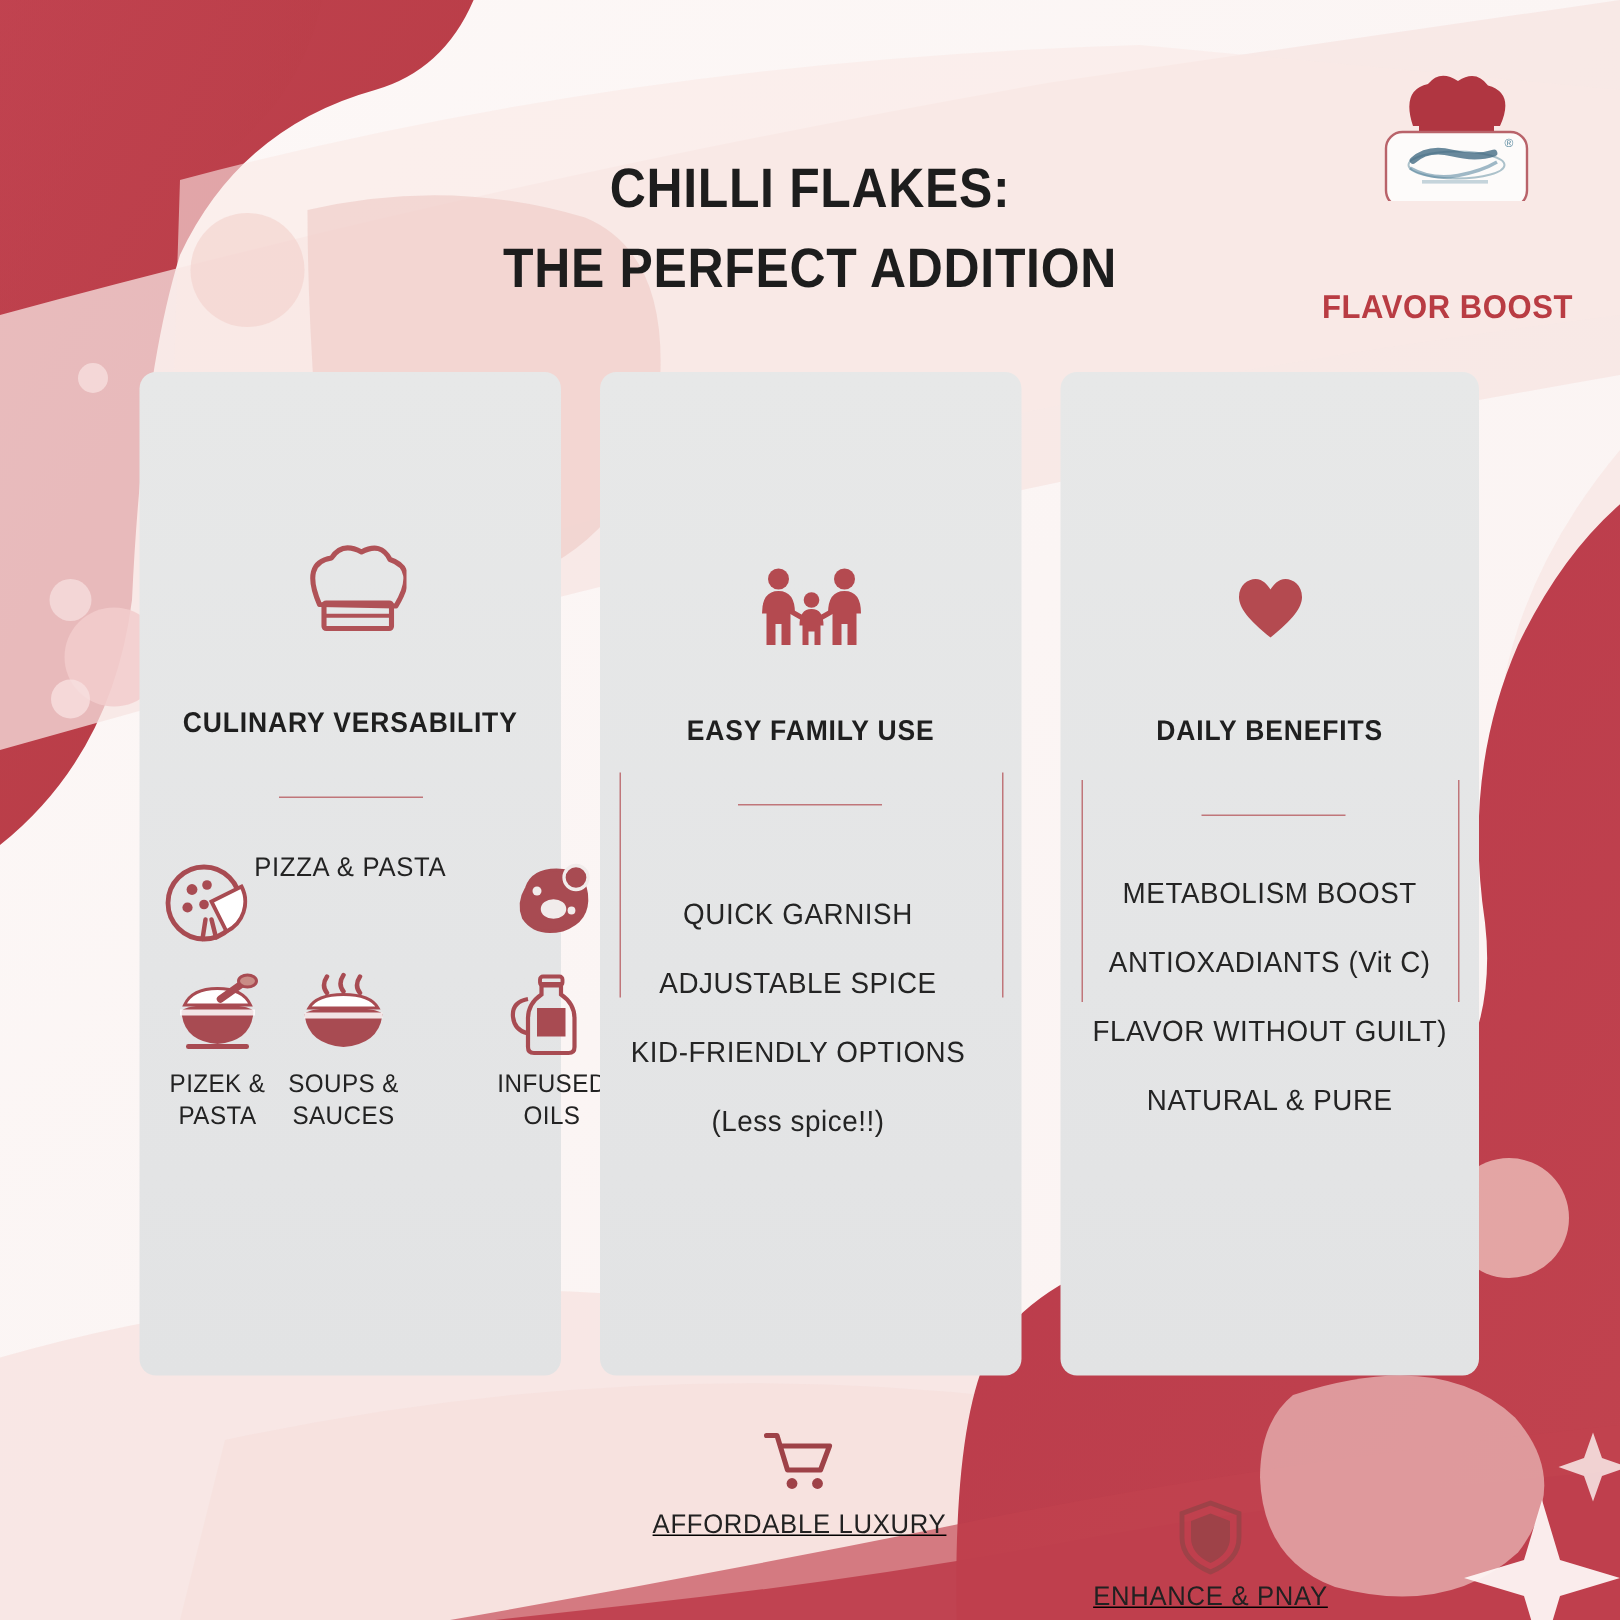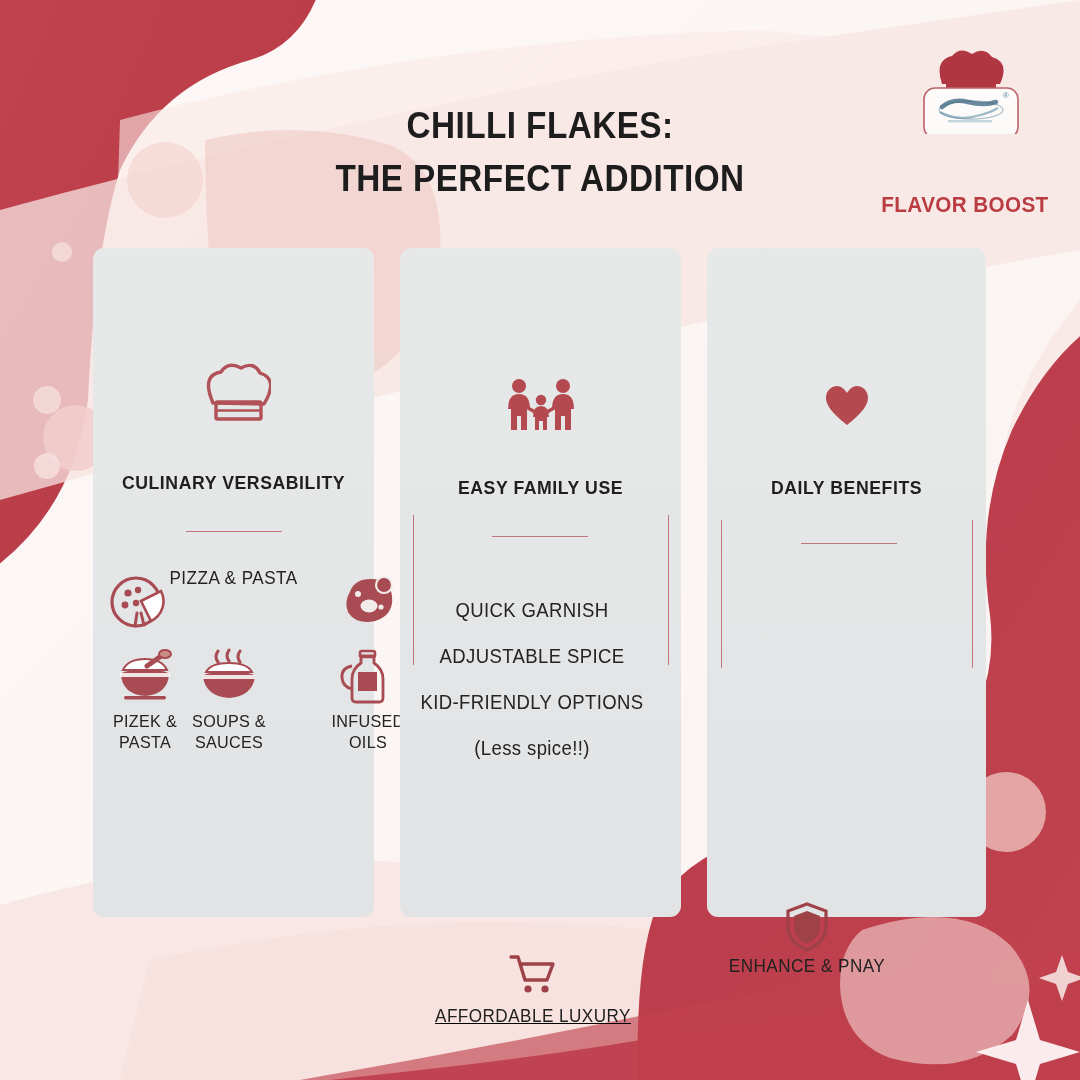--- a/index.html
+++ b/index.html
@@ -309,34 +309,40 @@
     <svg width="46" height="42" viewBox="0 0 46 42">
       <path d="M23 40 C 8 28 2 20 2 13 C 2 5 8 1 13 1 C 18 1 21 5 23 8 C 25 5 28 1 33 1 C 38 1 44 5 44 13 C 44 20 38 28 23 40 Z" fill="#b44a50"></path>
     </svg>
   </div>
 
   <div class="card-title" style="top:477px;left:707px;width:279px;">DAILY BENEFITS</div>
   <div class="divider" style="top:543px;left:801px;width:96px;"></div>
   <div class="vrule" style="top:520px;left:721px;height:148px;"></div>
   <div class="vrule" style="top:520px;left:972px;height:148px;"></div>
 
+  <div class="blist" style="top:585px;left:707px;width:279px;">
+    <div class="bitem">METABOLISM BOOST</div>
+    <div class="bitem">ANTIOXADIANTS (Vit C)</div>
+    <div class="bitem">FLAVOR WITHOUT GUILT)</div>
+    <div class="bitem">NATURAL &amp; PURE</div>
+  </div>
 
 
   <div class="foot" style="left:413px;top:952px;text-decoration:underline;">
     <div class="foot-ic">
       <svg width="52" height="44" viewBox="0 0 52 44">
         <path d="M4 5 h7 l7 23 h22 l6 -16 h-32" fill="none" stroke="#9e4248" stroke-width="3.4" stroke-linecap="round" stroke-linejoin="round"></path>
         <circle cx="21" cy="37" r="3.6" fill="#9e4248"></circle>
         <circle cx="38" cy="37" r="3.6" fill="#9e4248"></circle>
       </svg>
     </div>
     <div class="foot-lbl">AFFORDABLE LUXURY</div>
   </div>
 
-  <div class="foot" style="left:687px;top:902px;">
+  <div class="foot" style="left:687px;top:1000px;text-decoration:underline;">
     <div class="foot-ic">
       <svg width="46" height="50" viewBox="0 0 46 50">
         <path d="M23 2 L42 9 V25 Q42 40 23 48 Q4 40 4 25 V9 Z" fill="none" stroke="#9e4248" stroke-width="3.2"></path>
         <path d="M23 9 L36 14 V25 Q36 36 23 42 Q10 36 10 25 V14 Z" fill="#9e4248"></path>
       </svg>
     </div>
     <div class="foot-lbl">ENHANCE &amp; PNAY</div>
   </div>
 
 </div>

